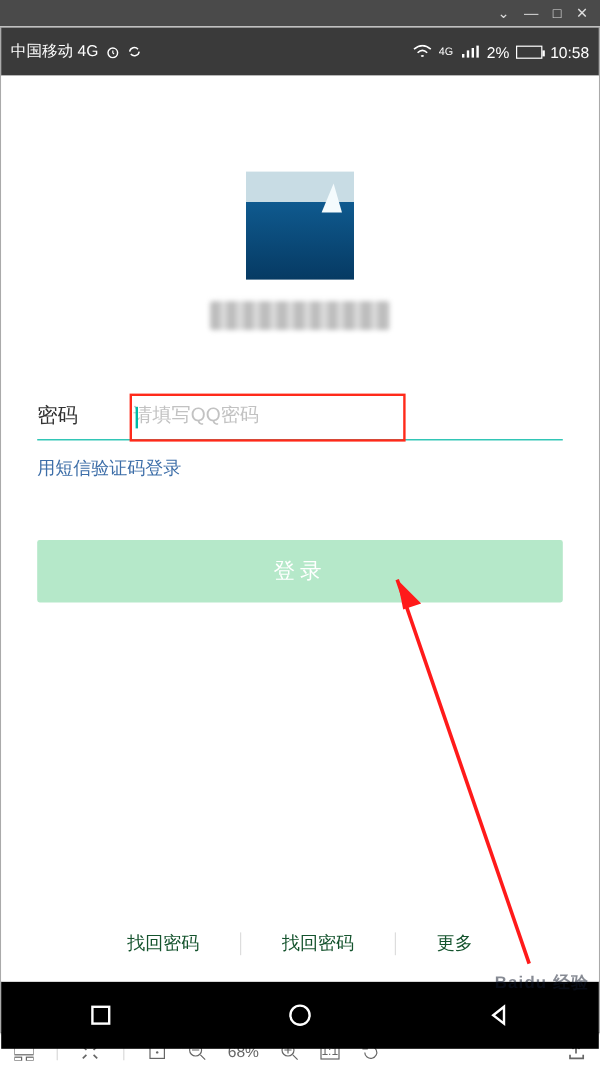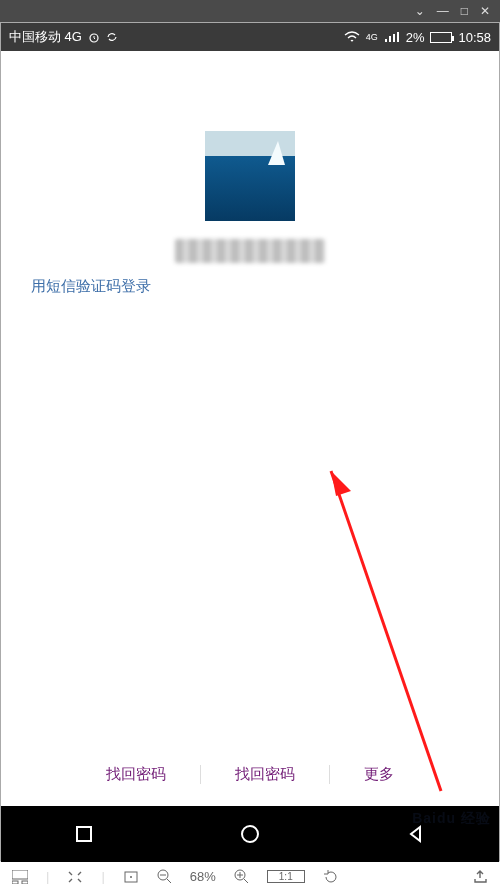--- a/index.html
+++ b/index.html
@@ -22,21 +22,21 @@
     }
     .win-btn { color: #ddd; font-size: 12px; cursor: pointer; }
     .emu-frame {
       position: relative;
       margin: 0;
       height: 839px;
       background: #fff;
       border: 1px solid #aaa;
     }
     .status-bar {
-      height: 28px;
+      height: 40px;
       background: #3a3a3a;
       color: #fff;
       display: flex;
       align-items: center;
       justify-content: space-between;
       padding: 0 8px;
       font-size: 13px;
     }
     .status-left { display: flex; align-items: center; gap: 6px; }
     .status-right { display: flex; align-items: center; gap: 6px; }
@@ -64,21 +64,21 @@
     .form-row { display:flex; align-items:center; margin-top:60px; border-bottom:1px solid #00b9a5; padding-bottom:8px; }
     .pwd-label { font-size:17px; color:#333; width:80px; }
     .pwd-input-wrap { position:relative; flex:1; }
     .pwd-input { border:none; outline:none; width:100%; font-size:16px; color:#333; background:transparent; }
     .pwd-input::-webkit-input-placeholder { color:#c2c2c2; }
     .pwd-input::placeholder { color:#c2c2c2; }
     .red-box { position:absolute; left:-3px; top:-10px; width:230px; height:40px; border:2px solid #ff2a1a; pointer-events:none; }
     .cursor-line { position:absolute; left:2px; top:1px; width:2px; height:18px; background:#00b9a5; }
     .sms-link { margin-top:14px; font-size:15px; color:#3d6ea8; }
     .login-btn { margin-top:50px; height:52px; background:#b5e8c9; color:#fff; display:flex; align-items:center; justify-content:center; font-size:18px; border-radius:2px; letter-spacing:4px; }
-    .bottom-links { position:absolute; bottom:22px; left:0; right:0; display:flex; justify-content:center; gap:16px; font-size:15px; color:#701a75; }
+    .bottom-links { position:absolute; bottom:22px; left:0; right:0; display:flex; justify-content:center; gap:16px; font-size:15px; color:#14532d; }
     .bottom-links span { padding:0 18px; }
     .bottom-links .divider { border-left:1px solid #ddd; padding:0; }
     .arrow-svg { position:absolute; top:390px; left:160px; pointer-events:none; }
     .nav-bar { height:56px; background:#000; display:flex; align-items:center; justify-content:space-around; }
     .nav-btn { color:#fff; display:flex; align-items:center; justify-content:center; width:60px; height:40px; }
     .bottom-toolbar { height:30px; display:flex; align-items:center; justify-content:flex-start; gap:18px; padding:0 12px; font-size:13px; color:#666; border-top:1px solid #ddd; }
     .bottom-toolbar .tool { cursor:pointer; display:inline-flex; align-items:center; }
     .bottom-toolbar .sep { color:#ddd; }
     .watermark { position:absolute; right:8px; bottom:32px; color:#0f172a; opacity:0.5; font-size:14px; font-weight:bold; letter-spacing:1px; pointer-events:none; }
   </style>
@@ -131,23 +131,32 @@
   </div>
 
   <div class="app-content">
     <div class="avatar-wrap">
       <div class="avatar">
           <div class="iceberg"></div>
         </div>
       <div class="username-blur"></div>
     </div>
 
+    <div class="form-row">
+      <div class="pwd-label">密码</div>
+      <div class="pwd-input-wrap">
+        <div class="cursor-line"></div>
+        <input class="pwd-input" type="password" placeholder="请填写QQ密码" style="">
+        <div class="red-box"></div>
+      </div>
+    </div>
 
     <div class="sms-link">用短信验证码登录</div>
 
+    <div class="login-btn">登录</div>
 
     <div class="bottom-links">
       <span>找回密码</span>
       <span class="divider"></span>
       <span>找回密码</span>
       <span class="divider"></span>
       <span>更多</span>
     </div>
 
     <svg class="arrow-svg" width="300" height="380">
@@ -204,21 +213,21 @@
         <path d="M10 10l4 4M3 6h6" stroke="#666"></path>
       </svg>
     </span>
   <span>68%</span>
   <span class="tool">
       <svg width="15" height="15" viewBox="0 0 15 15">
         <circle cx="6" cy="6" r="5" fill="none" stroke="#666"></circle>
         <path d="M10 10l4 4M3 6h6M6 3v6" stroke="#666"></path>
       </svg>
     </span>
-  <span class="tool" style="border:1px solid #666;padding:0 11px;font-size:10px;">1:1</span>
+  <span class="tool" style="border:1px solid #666;padding:0 0;font-size:10px;">1:1</span>
   <span class="tool">
       <svg width="15" height="15" viewBox="0 0 15 15">
         <path d="M3 8a5 5 0 1 0 2-4" fill="none" stroke="#666"></path>
         <path d="M5 1l0 4l-4 0" fill="none" stroke="#666"></path>
       </svg>
     </span>
   <span class="tool" style="margin-left:auto;">
       <svg width="15" height="15" viewBox="0 0 15 15">
         <path d="M7 2v7M4 5l3-3l3 3M2 10v3h11v-3" fill="none" stroke="#666" stroke-width="1.4"></path>
       </svg>

